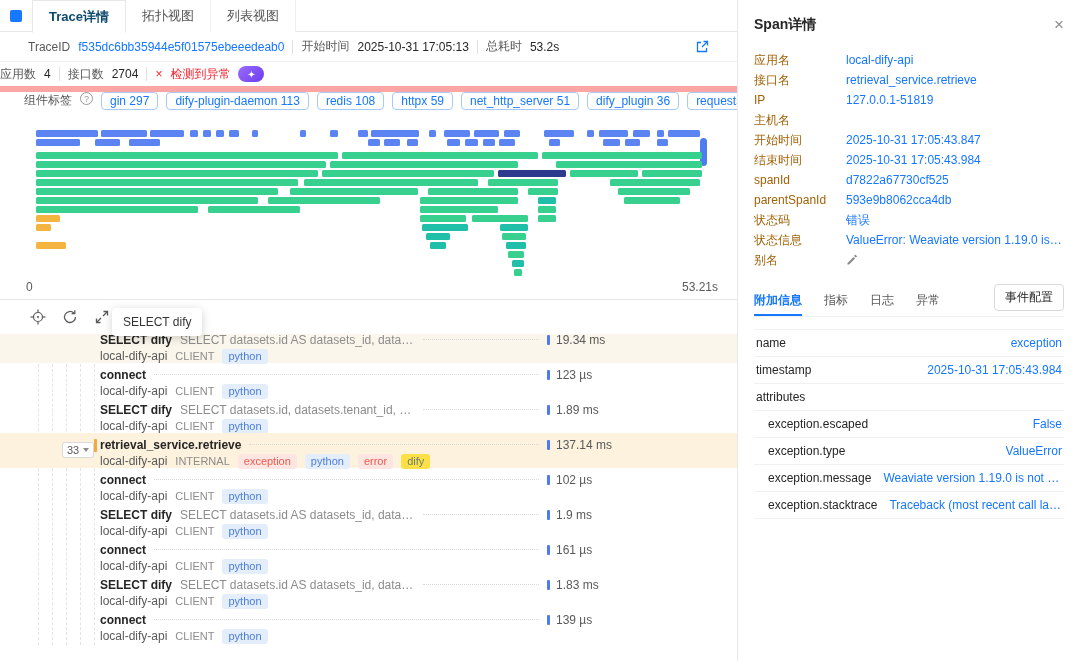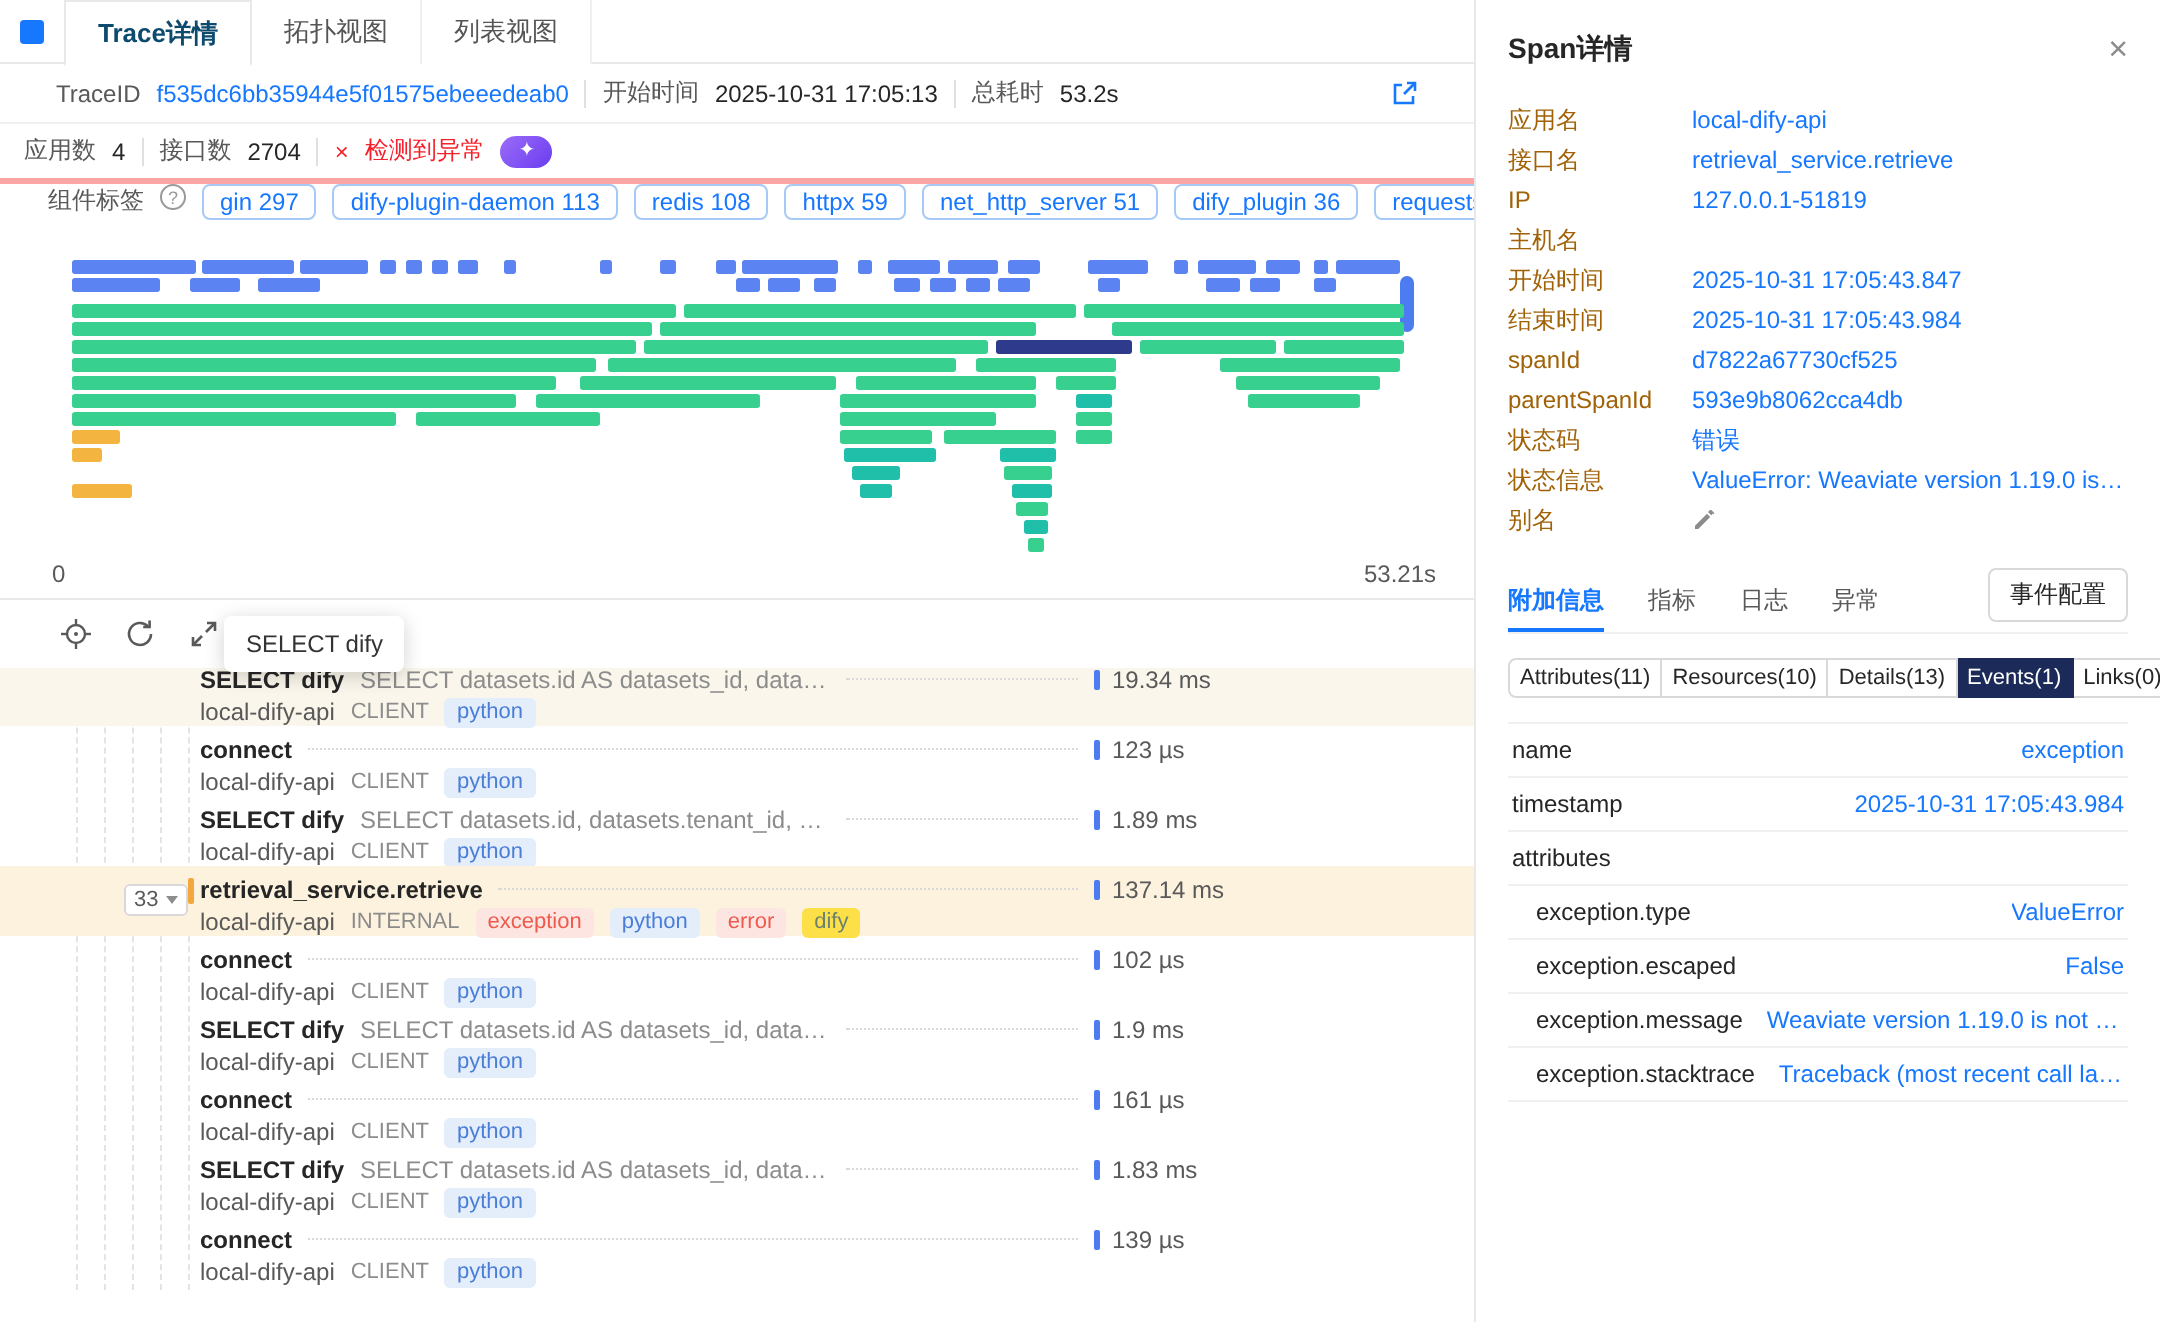--- a/index.html
+++ b/index.html
@@ -18,21 +18,21 @@
 
   
   .trow{display:flex;align-items:center;height:30px;padding:0 28px;border-bottom:1px solid #f0f0f0;gap:8px}
   .lbl{color:#595959}
   .val{color:#262626}
   .link{color:#1677ff;cursor:pointer}
   .sep{width:1px;height:14px;background:#e0e0e0;flex:none}
   .extbtn{margin-left:auto;display:flex;align-items:center;cursor:pointer}
 
   
-  .srow{display:flex;align-items:center;height:30px;padding:0 12px;border-bottom:3px solid #fca5a5;gap:8px}
+  .srow{display:flex;align-items:center;height:30px;padding:0 0;border-bottom:6px solid #fca5a5;gap:8px}
   .red{color:#f5222d}
   .aibadge{width:26px;height:16px;border-radius:8px;background:linear-gradient(135deg,#9b6cf8,#6a3df0);
     color:#fff;font-size:10px;display:flex;align-items:center;justify-content:center;cursor:pointer}
 
   
   .tagsrow{display:flex;align-items:flex-start;height:34px;padding:0 24px;gap:8px;white-space:nowrap;overflow:hidden}
   .infoic{width:13px;height:13px;border:1px solid #999;border-radius:50%;color:#999;font-size:9px;
     display:inline-flex;align-items:center;justify-content:center;cursor:pointer;flex:none}
   .tagpill{border:1px solid #a6c9f5;color:#1677ff;border-radius:4px;padding:1px 8px;background:#fff;cursor:pointer;flex:none}
 
@@ -506,47 +506,40 @@
     <div class="ptabs">
       <div class="ptablist">
           <div class="ptab active">附加信息</div>
           <div class="ptab">指标</div>
           <div class="ptab">日志</div>
           <div class="ptab">异常</div>
         </div>
       <button class="cfgbtn">事件配置</button>
     </div>
 
-    <div class="segs">
-        <span class="seg">Attributes(11)</span>
-        <span class="seg">Resources(10)</span>
-        <span class="seg">Details(13)</span>
-        <span class="seg active">Events(1)</span>
-        <span class="seg">Links(0)</span>
-      </div>
 
     <div class="etable">
         <div class="erow">
           <span class="ekey">name</span>
           <span class="eval">exception</span>
         </div>
         <div class="erow">
           <span class="ekey">timestamp</span>
           <span class="eval">2025-10-31 17:05:43.984</span>
         </div>
         <div class="erow group">
           <span class="ekey">attributes</span>
         </div>
         <div class="erow nested">
+          <span class="ekey">exception.escaped</span>
+          <span class="eval">False</span>
+        </div>
+        <div class="erow nested">
           <span class="ekey">exception.type</span>
           <span class="eval">ValueError</span>
-        </div>
-        <div class="erow nested">
-          <span class="ekey">exception.escaped</span>
-          <span class="eval">False</span>
         </div>
         <div class="erow nested">
           <span class="ekey">exception.message</span>
           <span class="eval">Weaviate version 1.19.0 is not sup...</span>
         </div>
         <div class="erow nested">
           <span class="ekey">exception.stacktrace</span>
           <span class="eval">Traceback (most recent call last): ...</span>
         </div>
       </div>

